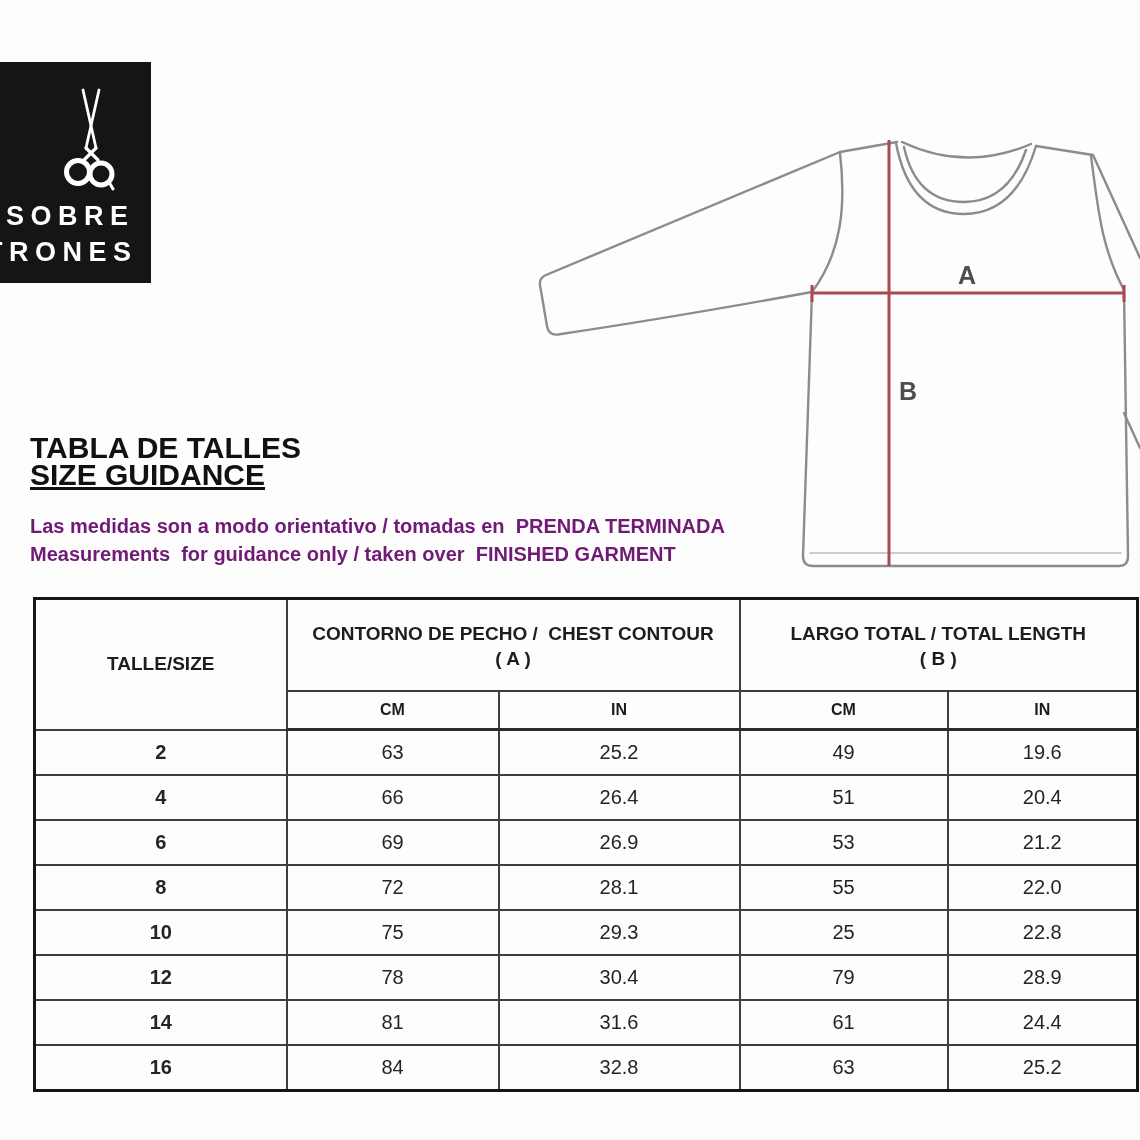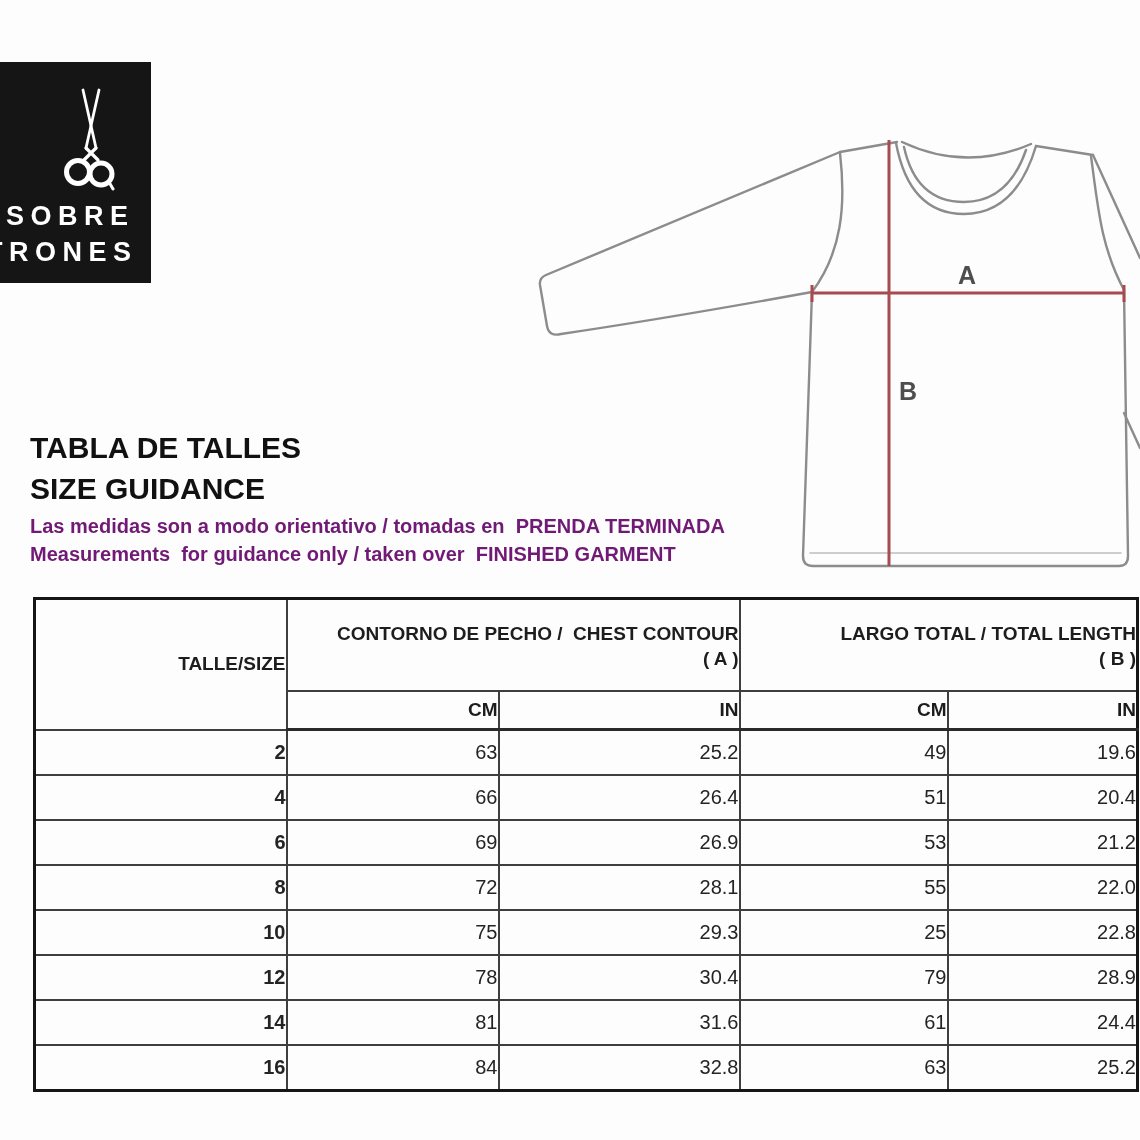--- a/index.html
+++ b/index.html
@@ -21,39 +21,39 @@
   .brand-line.l2{left:-14px;top:175px;}
   
   svg.shirt{position:absolute;left:0;top:0;width:1140px;height:1140px;}
   svg.shirt text{
     font-family:"Liberation Sans",sans-serif;font-size:25px;font-weight:bold;fill:#4e4e4e;
   }
   
   .headings{position:absolute;left:30px;top:0;width:780px;}
   .title{position:absolute;left:0;font-size:30px;font-weight:bold;color:#111;white-space:pre;}
   .title.es{top:431px;}
-  .title.en{top:472px;}
+  .title.en{top:458px;text-decoration:underline;}
   .note{position:absolute;left:0;font-size:20px;font-weight:bold;color:#701a75;white-space:pre;}
   .note.es{top:515px;}
   .note.en{top:543px;}
   
   table.sizes{
     position:absolute;left:33px;top:597px;width:1103px;
     border-collapse:collapse;table-layout:fixed;
     border:3px solid #161616;background:#fdfdfd;
   }
   table.sizes th,table.sizes td{
-    border:2px solid #3e3e3e;text-align:right;vertical-align:middle;
+    border:2px solid #3e3e3e;text-align:center;vertical-align:middle;
     padding:0;overflow:hidden;
   }
   tr.group-row th{height:90px;font-size:19px;font-weight:bold;color:#1d1d1d;}
   tr.group-row th .g-title{display:block;white-space:pre;line-height:26px;padding-top:2px;}
   tr.group-row th .g-sub{display:block;white-space:pre;line-height:24px;}
   th.size-head{font-size:19px;font-weight:bold;}
-  tr.unit-row th{height:36px;font-size:19px;font-weight:bold;border-bottom:3px solid #2a2a2a;}
+  tr.unit-row th{height:36px;font-size:16px;font-weight:bold;border-bottom:3px solid #2a2a2a;}
   tr.data-row td{height:43px;font-size:20px;color:#242424;font-weight:normal;}
   tr.data-row td.size-cell{font-weight:bold;}
   tr.data-row:first-of-type td.cm-low{padding-top:13px;height:30px;}
 </style>
 </head>
 <body>
 
 <div id="page">
 
   <div class="logo">

